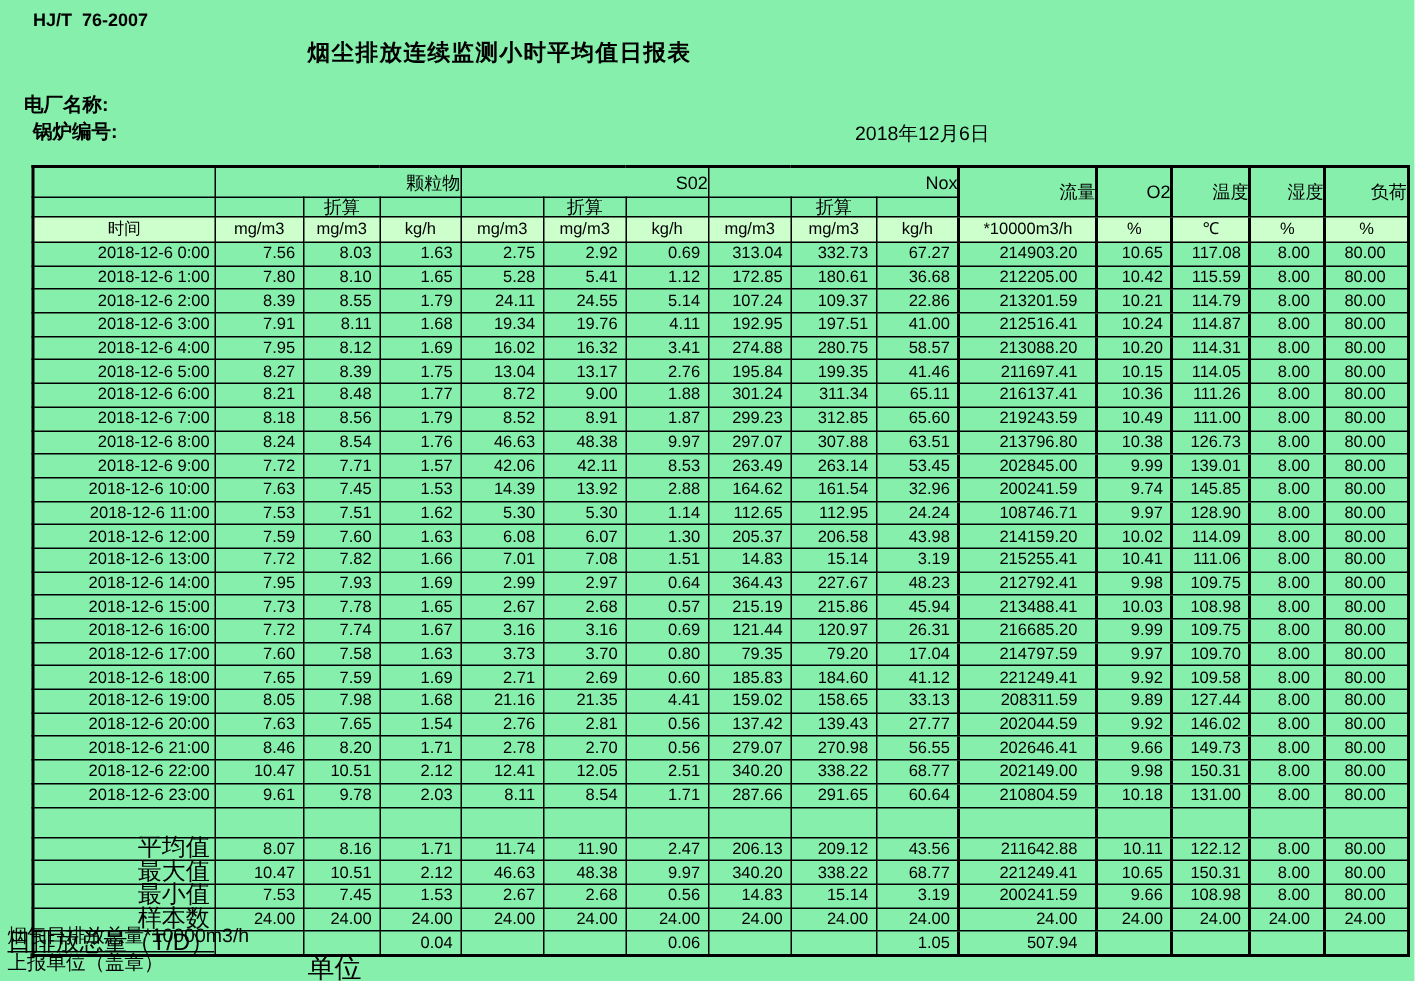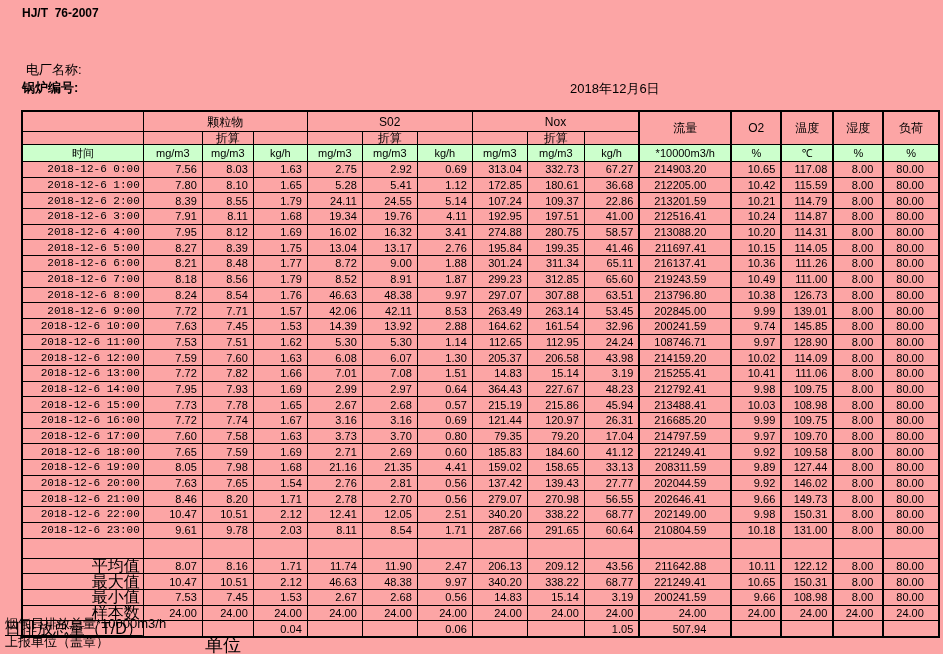--- a/index.html
+++ b/index.html
@@ -1,52 +1,53 @@
 <!DOCTYPE html>
 <html><head>
 <meta charset="utf-8">
 <style>
   html,body{margin:0;padding:0;background:#fff;}
-  .page{position:relative;width:943px;height:654px;background:#fca5a5;
+  .page{position:relative;width:943px;height:654px;background:#86efac;
         font-family:"Liberation Sans", sans-serif;color:#000;overflow:hidden;}
   .std{position:absolute;left:22px;top:6px;font-size:12px;font-weight:bold;white-space:pre;}
   .title{position:absolute;left:205px;top:26px;font-size:15px;font-weight:bold;letter-spacing:1px;}
-  .plant{position:absolute;left:26px;top:61px;font-size:13px;font-weight:normal;}
+  .plant{position:absolute;left:16px;top:61px;font-size:13px;font-weight:bold;}
   .boiler{position:absolute;left:22px;top:79px;font-size:13px;font-weight:bold;}
   .rdate{position:absolute;left:570px;top:80px;font-size:13px;}
   table{position:absolute;left:21px;top:110px;border-collapse:collapse;table-layout:fixed;
         border:2px solid #000;}
   td{border:1px solid #000;padding:0 5px 0 0;text-align:right;vertical-align:middle;
      white-space:nowrap;overflow:visible;font-size:11px;line-height:12px;height:14.7px;}
   thead td{text-align:center;padding:0;font-size:12px;}
-  tr.h1 td{height:19px;}
+  tr.h1 td{height:19px;text-align:right;}
   tr.h2 td{height:12px;}
   tr.h3 td{height:16px;font-size:11px;}
   .green{background:#ccffcc;padding-left:40px;}
   .th-time{font-size:13px;}
   .tl{border-left-width:2px;}
-  .ct{padding-right:3px;font-family:Liberation Mono, monospace;}
-  .c9{padding-right:24px;}
+  .ct{padding-right:3px;}
+  .c9{padding-right:12px;}
   .c12{padding-right:9px;}
   .c13{padding-right:14px;padding-left:12px;}
   tr.spacer td{height:19px;}
   tr.sr td{height:14.7px;}
   td.lbl{font-size:16px;padding-right:3px;}
   td.lbl.overflow{text-align:left;padding:0;}
   td.lbl.overflow span{display:inline-block;margin-left:-18px;white-space:nowrap;
     text-decoration:underline;}
   .fnote1{position:absolute;left:5px;top:615px;font-size:13px;}
   .fnote2{position:absolute;left:5px;top:633px;font-size:13px;}
   .fnote3{position:absolute;left:205px;top:633px;font-size:18px;}
 </style>
 </head>
 <body>
 
 <div class="page">
   <div class="std">HJ/T  76-2007</div>
+  <div class="title">烟尘排放连续监测小时平均值日报表</div>
   <div class="plant">电厂名称:</div>
   <div class="boiler">锅炉编号:</div>
   <div class="rdate">2018年12月6日</div>
 
   <table>
     <colgroup>
       <col style="width:102px">
         <col style="width:59px">
         <col style="width:51px">
         <col style="width:54px">

